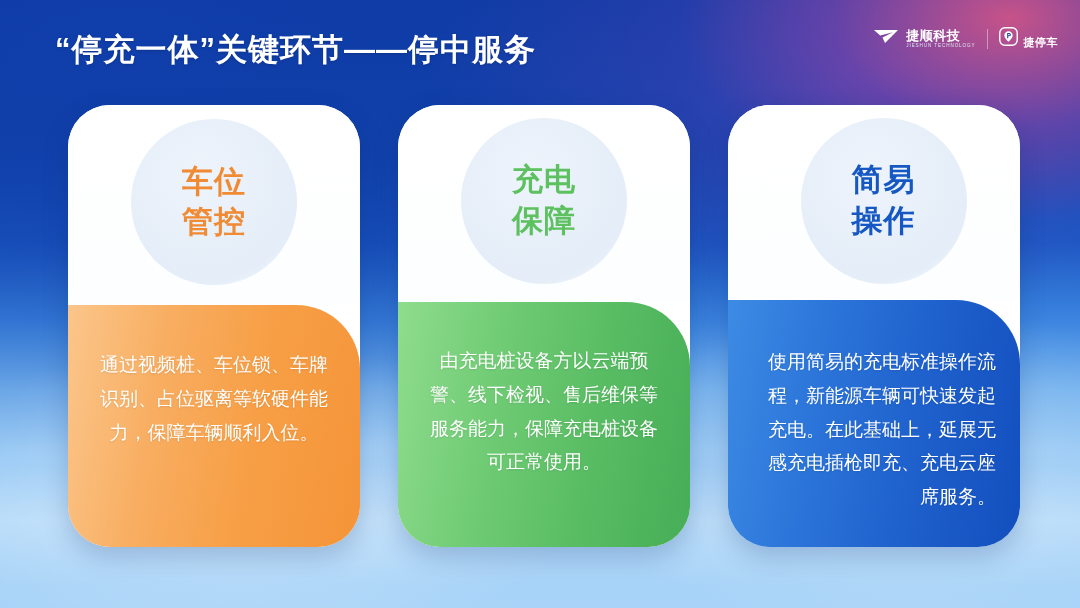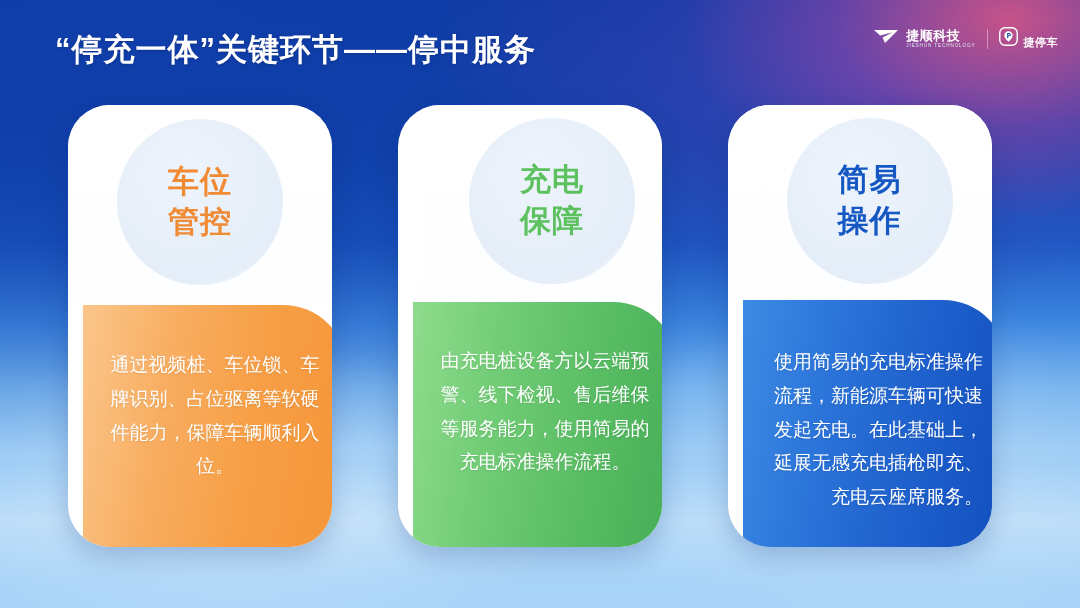--- a/index.html
+++ b/index.html
@@ -61,37 +61,37 @@
   .logo-block { display:flex; align-items:flex-end; gap:6px; }
   .logo-text-wrap { display:flex; flex-direction:column; line-height:1; }
   .logo-cn { font-size:13px; font-weight:bold; color:#fff; letter-spacing:.5px; }
   .logo-en { font-size:4.6px; color:#dfe6f5; letter-spacing:.9px; margin-top:2px; }
   .logo-divider { width:1px; height:20px; background:rgba(255,255,255,.42); }
   .logo-cn2 { font-size:11px; font-weight:bold; color:#fff; letter-spacing:.5px; }
 
   
   .card {
     position:absolute; top:105px;
-    width:264px; height:442px;
+    width:292px; height:442px;
     border-radius:42px;
     overflow:hidden;
     background:#ffffff;
     box-shadow:0 10px 26px rgba(8,40,110,.22);
   }
   #card-0 { left:68px; }
   #card-1 { left:398px; }
   #card-2 { left:728px; }
 
   .card-top {
     position:absolute; left:0; top:0; width:100%;
     display:flex; align-items:center; justify-content:center;
     background:linear-gradient(180deg,#ffffff 0%,#fdfeff 100%);
   }
   #card-0 .card-top { height:200px; }
-  #card-1 .card-top { height:197px;margin-left:22px; }
+  #card-1 .card-top { height:197px; }
   #card-2 .card-top { height:195px;padding-left:19px; }
 
   .badge-circle {
     position:relative;
     width:166px; height:166px; border-radius:50%;
     background:radial-gradient(circle at 42% 35%, #eef4fc 0%, #e7eff9 48%, #e4edf8 72%, rgba(231,240,250,.25) 93%, rgba(255,255,255,0) 100%);
     display:flex; align-items:center; justify-content:center;
   }
   #card-0 .badge-circle { margin-top:-6px; }
   #card-1 .badge-circle { margin-top:-6px; }
@@ -100,21 +100,21 @@
   .badge-title {
     font-size:31px; font-weight:bold; line-height:1.30;
     text-align:center; white-space:pre-line; letter-spacing:1px;
   }
   #card-0 .badge-title { color:#F08A33; }
   #card-1 .badge-title { color:#5CC15E; }
   #card-2 .badge-title { color:#1558C4; }
 
   
   .card-body {
-    position:absolute; left:15px; width:100%; bottom:0;
+    position:absolute; left:0; width:100%; bottom:0;
     border-top-right-radius:64px;
   }
   #card-0 .card-body {
     top:200px;
     background:linear-gradient(100deg,#FBC68B 0%,#F8AD60 32%,#F79F46 62%,#F59438 100%);
   }
   #card-1 .card-body {
     top:197px;
     background:linear-gradient(100deg,#8FDC8D 0%,#6FCB74 34%,#58BC63 66%,#46AE57 100%);
   }
@@ -187,21 +187,21 @@
   </div>
 
   <div class="card" id="card-1">
     <div class="card-top">
       <div class="badge-circle">
         <div class="badge-title">充电
 保障</div>
       </div>
     </div>
     <div class="card-body">
-      <div class="card-text">由充电桩设备方以云端预警、线下检视、售后维保等服务能力，使用简易的充电标准操作流程。</div>
+      <div class="card-text">由充电桩设备方以云端预警、线下检视、售后维保等服务能力，保障充电桩设备可正常使用。</div>
     </div>
   </div>
 
   <div class="card" id="card-2">
     <div class="card-top">
       <div class="badge-circle">
         <div class="badge-title">简易
 操作</div>
       </div>
     </div>

